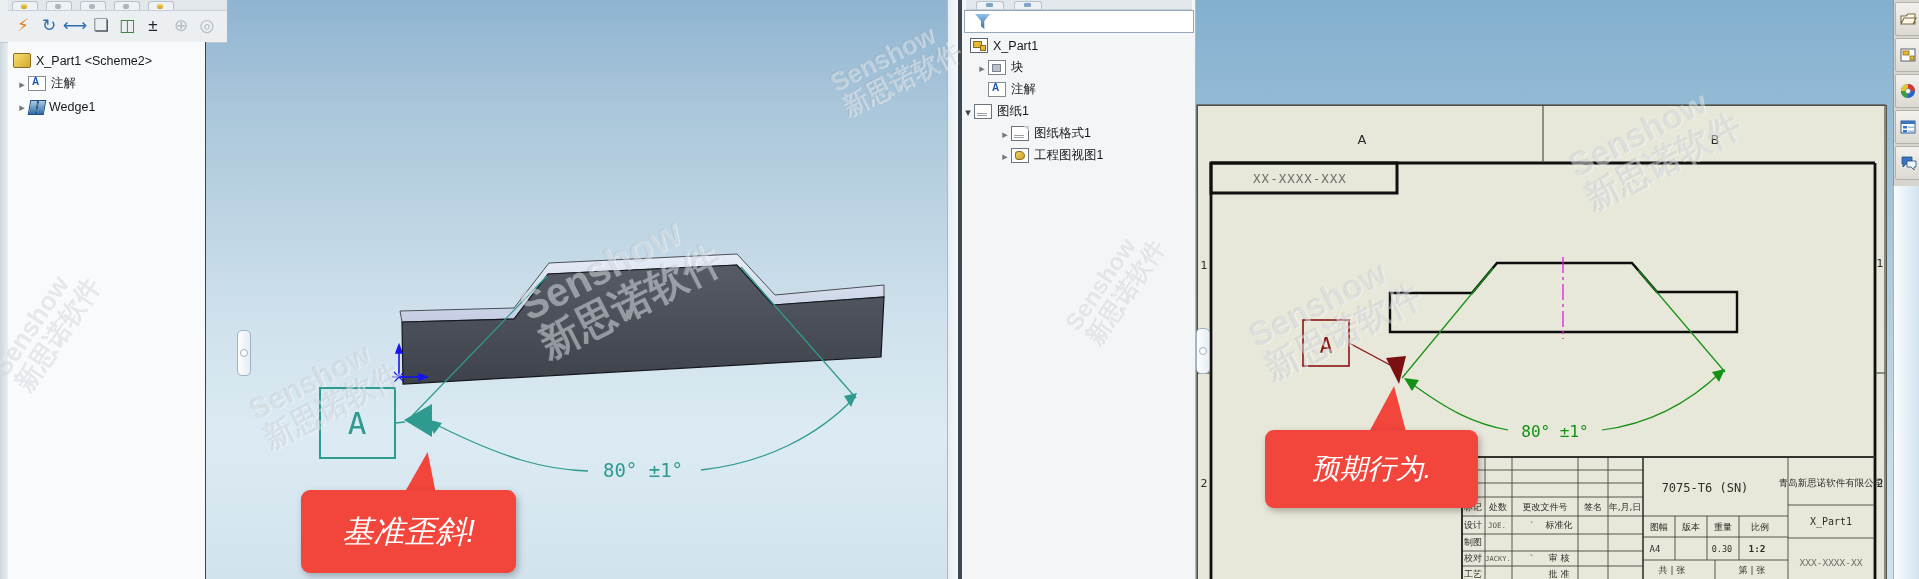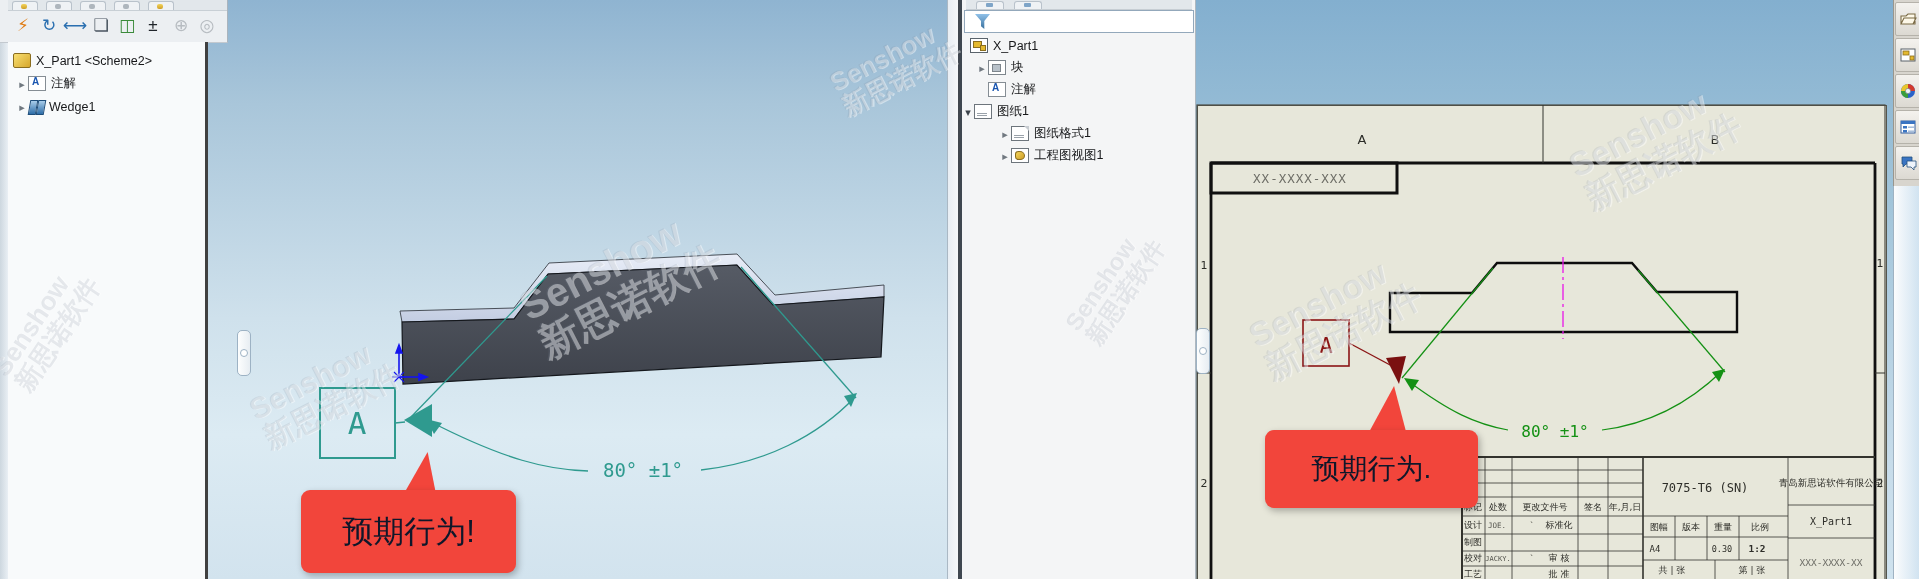--- a/index.html
+++ b/index.html
@@ -18,21 +18,21 @@
   .win-edge-left{left:0;top:0;width:8px;height:579px;z-index:10;background:linear-gradient(90deg,#cdd7df,#e9eff4);border-right:1px solid #9aa7b3;}
   .toolbar-block{left:0;top:0;width:227px;height:42px;z-index:11;background:#eceff2;border-bottom:1px solid #c3c9cf;border-right:1px solid #aab4bd;}
   .tabstrip{left:8px;top:0;width:219px;height:10px;background:#e2e7eb;border-bottom:1px solid #c8cfd5;}
   .tabstub{position:absolute;top:1px;width:24px;height:8px;background:#eff2f5;border:1px solid #b9c2cb;border-bottom:none;border-radius:3px 3px 0 0;}
   .tabstub i{position:absolute;left:8px;top:2px;width:6px;height:5px;border-radius:2px;background:#aeb6bd;}
   .tabstub i.gold{background:linear-gradient(#f3d45c,#cf9f28);}
   .tbar{left:8px;top:11px;width:219px;height:30px;}
   .tbtn{position:absolute;top:1px;width:26px;height:27px;text-align:center;line-height:27px;font-size:17px;border-radius:3px;}
   .tbtn.c1{color:#e07a10;} .tbtn.c2,.tbtn.c3{color:#2a6fb0;} .tbtn.c4{color:#4a5560;}
   .tbtn.c5{color:#3a8a3a;} .tbtn.c6{color:#20242a;} .tbtn.dis{color:#b7bcc1;}
-  .tree-panel{left:8px;top:42px;width:197px;height:537px;z-index:11;background:#f8fafb;border-right:3px solid #404040;}
+  .tree-panel{left:8px;top:42px;width:197px;height:537px;z-index:11;background:#f8fafb;border-right:1px solid #404040;}
   .tree-row{position:absolute;left:0;height:19px;display:flex;align-items:center;font-size:12.5px;color:#17181a;white-space:nowrap;}
   .exp::before{content:"▸";color:#707880;font-size:11px;}
   .expd::before{content:"▾";color:#3c434a;font-size:11px;}
   .exp,.expd{display:inline-block;width:12px;text-align:center;}
   .ico{display:inline-block;width:16px;height:13px;position:relative;margin-right:5px;flex:0 0 auto;}
   .ico-part{background:linear-gradient(135deg,#f8df72,#d6a72c);border:1px solid #8a6d1f;border-radius:2px;}
   .ico-ann{background:#fff;border:1px solid #858d94;}
   .ico-ann::after{content:"A";position:absolute;left:3px;top:-1px;font-size:10px;font-weight:bold;color:#1a56b0;}
   .ico-wedge{border:none;}
   .ico-wedge i{position:absolute;top:0;width:6px;height:13px;background:linear-gradient(180deg,#a9cdea,#2d6da8);border:1px solid #1d4d7a;transform:skewX(-10deg);}
@@ -58,22 +58,22 @@
   .funnel{width:15px;height:15px;margin-left:10px;background:linear-gradient(#8fc0e8,#39719f);
           clip-path:polygon(0 0,100% 0,62% 46%,62% 100%,40% 82%,40% 46%);}
   
   .split-handle{width:12px;height:44px;z-index:13;background:linear-gradient(90deg,#fdfefe,#e7edf2);border:1px solid #9db2c4;border-radius:5px;}
   .split-handle i{position:absolute;left:2px;top:18px;width:6px;height:6px;border-radius:50%;background:#fff;border:1px solid #9db2c4;}
   
   .rtoolbar{left:1893px;top:0;width:26px;height:186px;z-index:11;background:#d8d5ce;border-left:1px solid #9a968d;}
   .rtb-btn{position:absolute;left:1px;width:24px;height:32px;background:linear-gradient(#f4f2ee,#dcd9d2);border:1px solid #b5b2aa;border-radius:2px;display:flex;align-items:center;justify-content:center;}
   .taskpane-strip{left:1893px;top:186px;width:26px;height:393px;z-index:11;background:linear-gradient(90deg,#fbfcfd,#cfe2f0);border-left:1px solid #9fb2c2;}
   
-  .callout{z-index:30;background:#f2453b;color:#0f172a;border-radius:9px;text-align:center;
-           box-shadow:2px 3px 7px rgba(0,0,0,.28);display:flex;align-items:center;justify-content:center;}
+  .callout{z-index:30;background:#f2453b;color:#ffffff;border-radius:9px;text-align:center;
+           box-shadow:2px 3px 7px rgba(0,0,0,.28);display:flex;align-items:center;justify-content:center;font-style:italic;}
   .callout-tail{z-index:29;background:#f2453b;}
   
   .wm{z-index:18;pointer-events:none;color:rgba(125,138,152,.17);font-weight:bold;line-height:1.05;
       text-shadow:1px 1px 0 rgba(255,255,255,.45);white-space:nowrap;}
   
   text{font-family:"DejaVu Sans","Liberation Sans",sans-serif;}
   .cadmono{font-family:"DejaVu Sans Mono","Liberation Mono",monospace;}
 </style>
 </head>
 <body>
@@ -342,21 +342,21 @@
     <svg width="17" height="15" viewBox="0 0 17 15">
         <path d="M2,1 h10 v7 h-6 l-3,3 v-3 h-1 Z" fill="#3a74c2" stroke="#24507e" stroke-width="0.8"></path>
         <path d="M7,5 h9 v6 h-2 v3 l-3,-3 h-4 Z" fill="#eef4fb" stroke="#24507e" stroke-width="0.8"></path>
       </svg>
   </div>
 </div>
 <div class="abs taskpane-strip"></div>
 
 <div class="abs callout-tail" style="left:398px;top:452px;width:38px;height:42px;clip-path:polygon(15% 100%,100% 100%,78% 0%)"></div>
 <div class="abs callout" style="left:301px;top:490px;width:215px;height:83px;font-size:31px">
-  <span>预期行为!</span>
+  <span>基准歪斜!</span>
 </div>
 
 <div class="abs callout-tail" style="left:1368px;top:386px;width:42px;height:48px;clip-path:polygon(0% 100%,92% 100%,62% 0%)"></div>
 <div class="abs callout" style="left:1265px;top:430px;width:213px;height:78px;font-size:28px">
   <span>预期行为.</span>
 </div>
 
 <div class="abs wm" style="left:-18px;top:300px;font-size:26px;transform:rotate(-56deg)">
   <div>Senshow</div>
     <div>新思诺软件</div>

